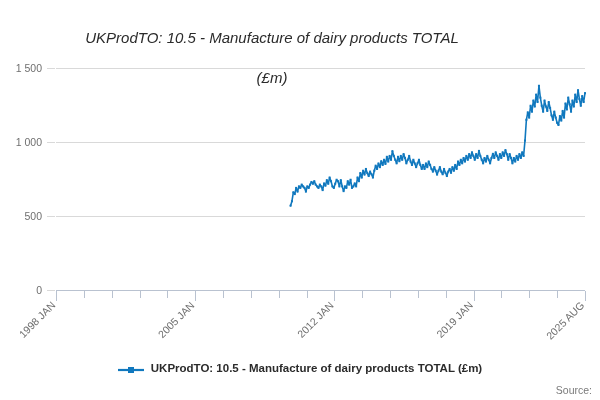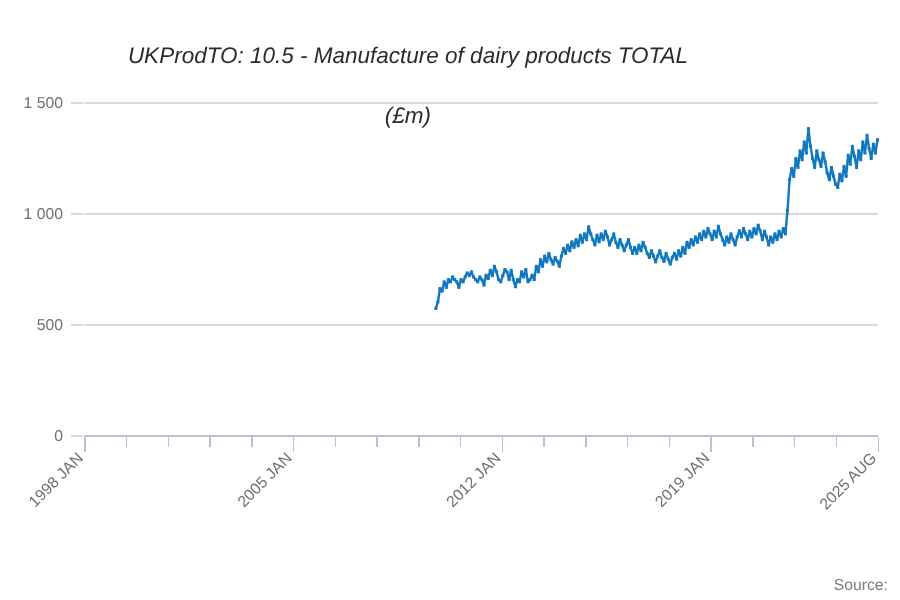--- a/index.html
+++ b/index.html
@@ -377,16 +377,25 @@
         <rect x="575.63" y="101.04" width="2" height="2" fill="#1078be"></rect>
         <rect x="577.02" y="89.20" width="2" height="2" fill="#1078be"></rect>
         <rect x="578.42" y="98.08" width="2" height="2" fill="#1078be"></rect>
         <rect x="579.81" y="104.74" width="2" height="2" fill="#1078be"></rect>
         <rect x="581.21" y="95.12" width="2" height="2" fill="#1078be"></rect>
         <rect x="582.60" y="101.04" width="2" height="2" fill="#1078be"></rect>
         <rect x="584.00" y="92.16" width="2" height="2" fill="#1078be"></rect>
       </g>
   </svg>
 
+  <div class="legend-row">
+    <span class="legend-symbol">
+      <svg width="26" height="12" viewBox="0 0 26 12">
+        <line id="legend-line" x1="0" y1="6" x2="26" y2="6" stroke="#1078be" stroke-width="2.2"></line>
+        <rect id="legend-marker" x="10" y="3" width="6" height="6" fill="#1078be"></rect>
+      </svg>
+    </span>
+    <span class="legend-label">UKProdTO: 10.5 - Manufacture of dairy products TOTAL (£m)</span>
+  </div>
 
   <div class="source-note">Source:</div>
 
 </div>
 
 </body></html>

